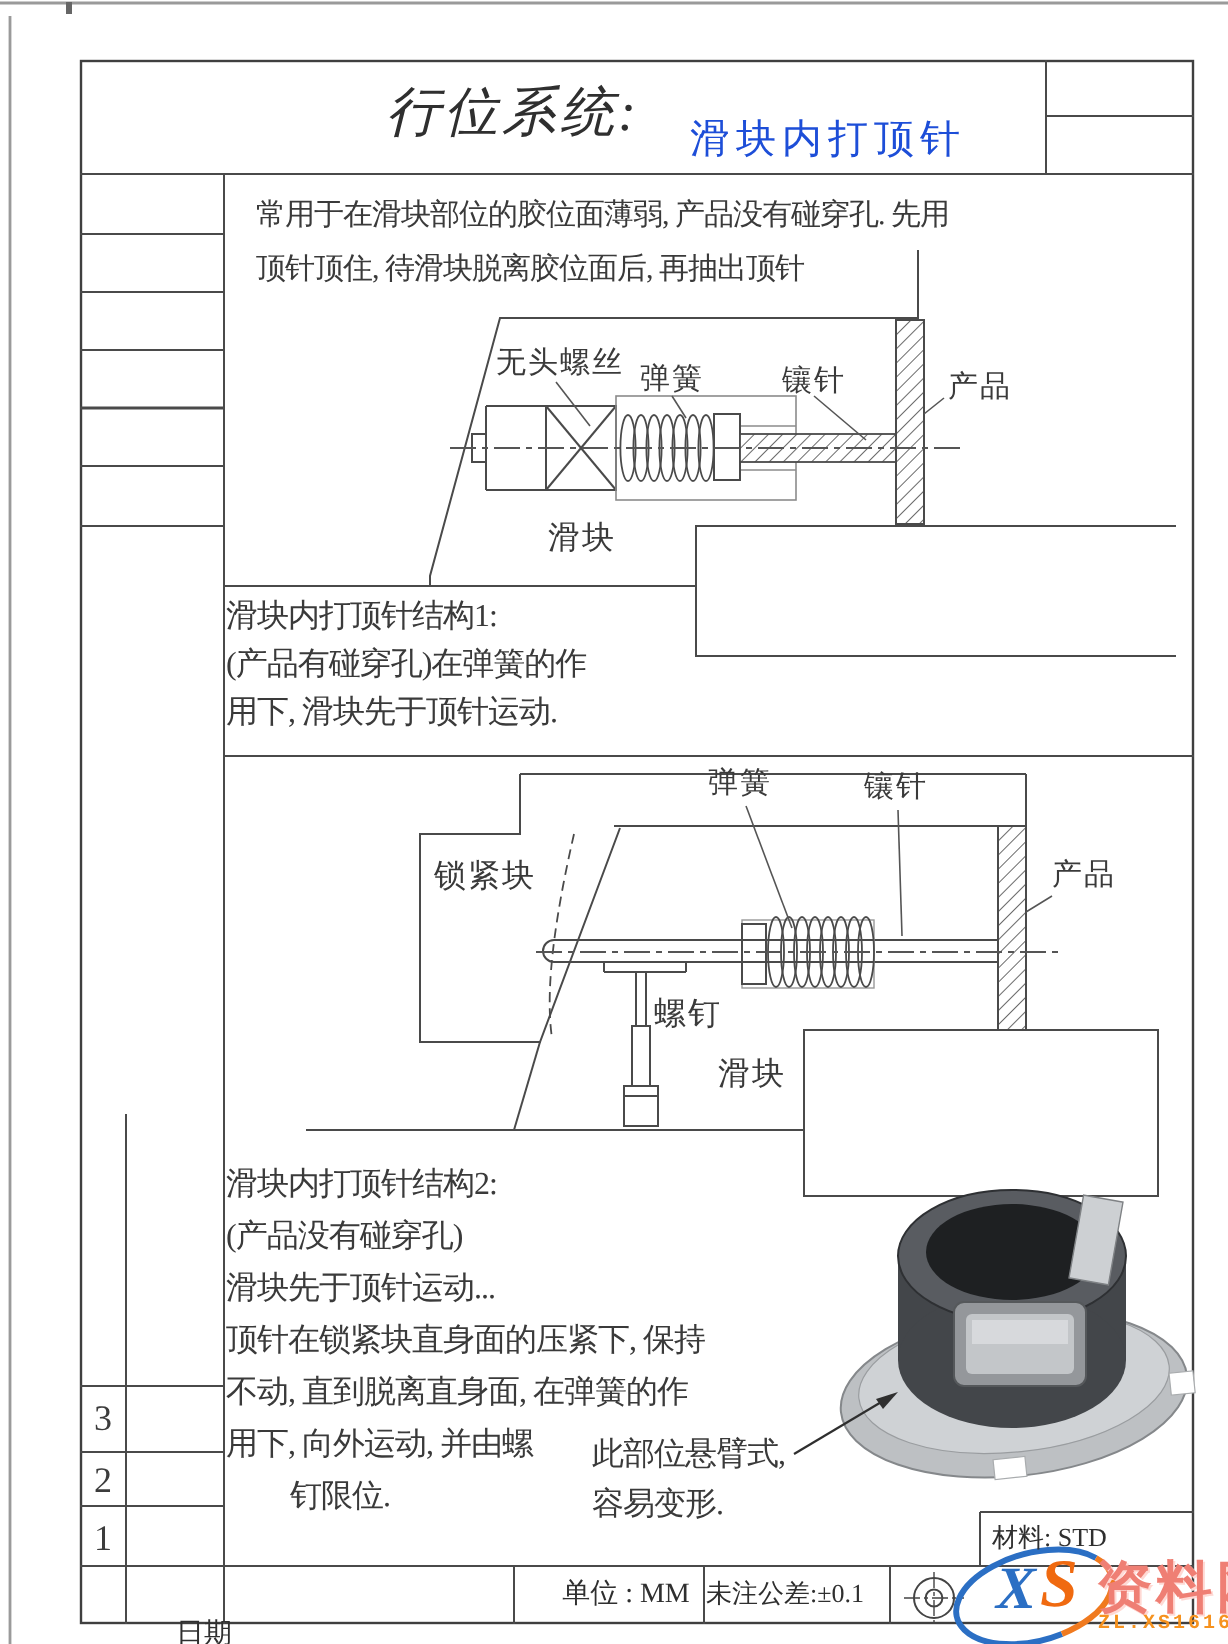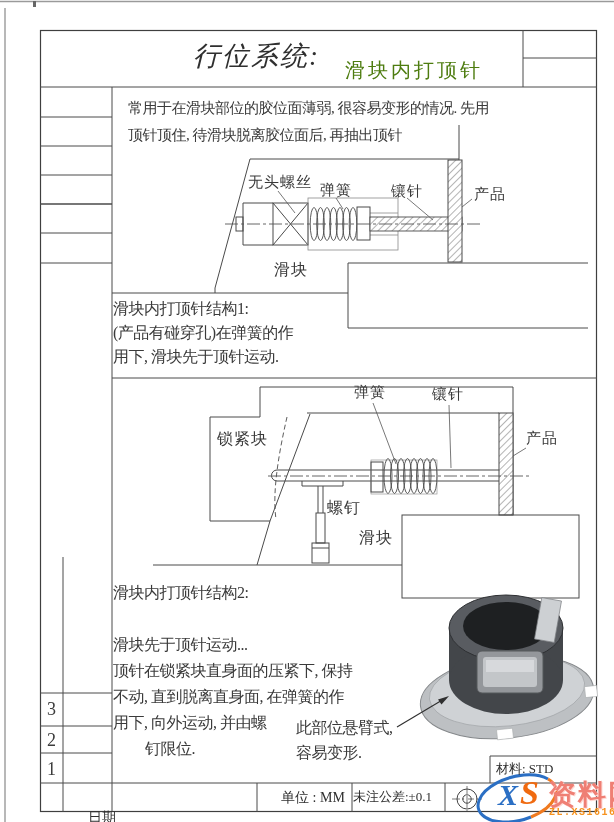--- a/index.html
+++ b/index.html
@@ -2,21 +2,21 @@
 <html><head>
 <meta charset="utf-8">
 <style>
   html,body{margin:0;padding:0;background:#e8e8e8;}
   .page{position:relative;width:614px;height:822px;background:#ffffff;overflow:hidden;
         font-family:"Liberation Serif",serif;}
   svg.draw{position:absolute;left:0;top:0;}
   .t{position:absolute;white-space:nowrap;color:#3a3a3a;line-height:1.15;
      font-family:"Liberation Serif",serif;}
   .title-main{font-size:27px;letter-spacing:2px;color:#2f2f2f;font-style:italic;}
-  .title-sub{font-size:20px;letter-spacing:3px;color:#4d7c0f;}
+  .title-sub{font-size:20px;letter-spacing:3px;color:#1d4ed8;}
   .body15{font-size:15px;letter-spacing:-0.5px;}
   .body16{font-size:16px;letter-spacing:-0.5px;}
   .lbl{font-size:15px;color:#3a3a3a;letter-spacing:1px;}
   .lbl16{font-size:16px;color:#3a3a3a;letter-spacing:1px;}
   .num{font-size:18px;color:#3c3c3c;text-align:center;}
   .cell{font-size:14px;color:#2f2f2f;text-align:center;}
   .small13{font-size:13px;color:#2f2f2f;}
   .wm-name{font-size:28px;font-weight:bold;color:#ef7f74;letter-spacing:2px;
            text-shadow:1px 1px 0 #ffd9d4;}
   .wm-url{font-size:10px;font-weight:bold;color:#f6921e;letter-spacing:1.5px;
@@ -200,41 +200,42 @@
 
     <g fill="none">
       <path d="M548,779 A40,22 -15 1 0 531,817" stroke="#2b6fc4" stroke-width="3"></path>
       <path d="M531,817 A40,22 -15 0 0 548,779" stroke="#f07a1f" stroke-width="3"></path>
     </g>
   </svg>
 
   <div class="t title-main" style="left:193px;top:41px;">行位系统:</div>
   <div class="t title-sub" style="left:345px;top:59px;">滑块内打顶针</div>
 
-  <div class="t body15" style="left:128px;top:100px;">常用于在滑块部位的胶位面薄弱, 很容易变形的情况. 先用</div>
+  <div class="t body15" style="left:128px;top:100px;">常用于在滑块部位的胶位面薄弱, 产品没有碰穿孔. 先用</div>
   <div class="t body15" style="left:128px;top:127px;">顶针顶住, 待滑块脱离胶位面后,  再抽出顶针</div>
 
   <div class="t lbl" style="left:248px;top:174px;">无头螺丝</div>
   <div class="t lbl" style="left:320px;top:182px;">弹簧</div>
   <div class="t lbl" style="left:391px;top:183px;">镶针</div>
   <div class="t lbl" style="left:474px;top:186px;">产品</div>
   <div class="t lbl16" style="left:274px;top:261px;">滑块</div>
 
   <div class="t body16" style="left:113px;top:300px;">滑块内打顶针结构1:</div>
   <div class="t body16" style="left:113px;top:324px;">(产品有碰穿孔)在弹簧的作</div>
   <div class="t body16" style="left:113px;top:348px;">用下, 滑块先于顶针运动.</div>
 
   <div class="t lbl16" style="left:217px;top:430px;">锁紧块</div>
   <div class="t lbl" style="left:354px;top:384px;">弹簧</div>
   <div class="t lbl" style="left:432px;top:386px;">镶针</div>
   <div class="t lbl" style="left:526px;top:430px;">产品</div>
   <div class="t lbl16" style="left:327px;top:499px;">螺钉</div>
   <div class="t lbl16" style="left:359px;top:529px;">滑块</div>
 
   <div class="t body16" style="left:113px;top:584px;">滑块内打顶针结构2:</div>
+  <div class="t body16" style="left:113px;top:610px;">(产品没有碰穿孔)</div>
   <div class="t body16" style="left:113px;top:636px;">滑块先于顶针运动...</div>
   <div class="t body16" style="left:113px;top:662px;">顶针在锁紧块直身面的压紧下, 保持</div>
   <div class="t body16" style="left:113px;top:688px;">不动, 直到脱离直身面, 在弹簧的作</div>
   <div class="t body16" style="left:113px;top:714px;">用下, 向外运动, 并由螺</div>
   <div class="t body16" style="left:113px;top:740px;padding-left:32px;">钉限位.</div>
 
   <div class="t body16" style="left:296px;top:719px;">此部位悬臂式,</div>
   <div class="t body16" style="left:296px;top:744px;">容易变形.</div>
 
   <div class="t num" style="left:40px;top:699px;width:23px;">3</div>

